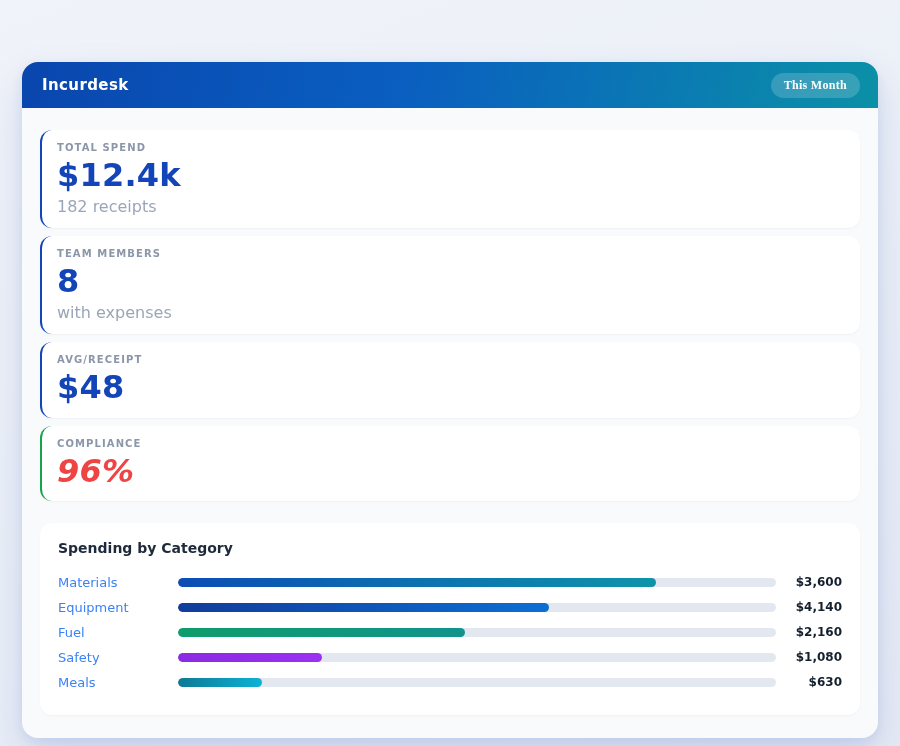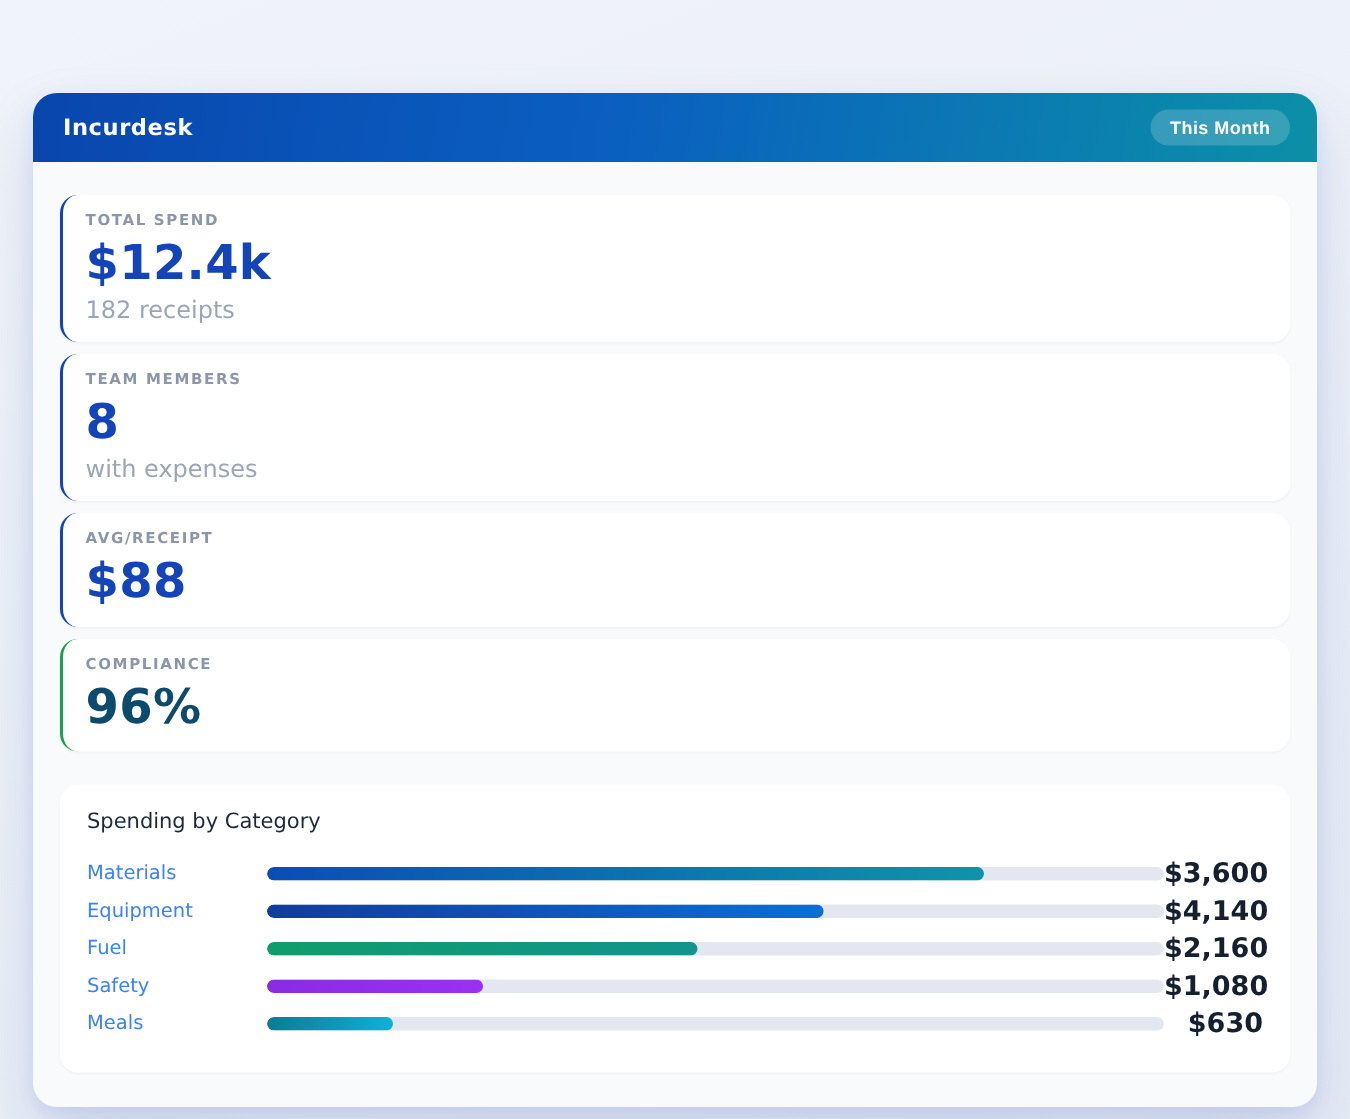--- a/index.html
+++ b/index.html
@@ -34,21 +34,21 @@
   .badge {
     background: rgba(255, 255, 255, 0.18);
     color: #ffffff;
     font-size: 12px;
     font-weight: 700;
     letter-spacing: 0.3px;
     padding: 5px 13px;
     border-radius: 999px;
     border: none;
     cursor: default;
-    font-family: Liberation Sans, sans-serif;
+    font-family: Liberation Serif, serif;
   }
   .body {
     padding: 22px 18px 23px 18px;
   }
   .stat-card {
     background: #ffffff;
     border-radius: 12px;
     border-left: 2px solid #14b8a6;
     padding: 12px 16px 12px 15px;
     margin-bottom: 8px;
@@ -76,21 +76,21 @@
   }
   .chart-card {
     background: #ffffff;
     border-radius: 12px;
     margin-top: 22px;
     padding: 17px 18px 20px 18px;
     box-shadow: 0 1px 2px rgba(15, 23, 42, 0.04);
   }
   .chart-title {
     font-size: 14px;
-    font-weight: 400;
+    font-weight: 700;
     color: #1e293b;
     margin-bottom: 14px;
   }
   .chart-row {
     display: grid;
     grid-template-columns: 120px 1fr 66px;
     align-items: center;
     height: 25px;
   }
   .cat-label {
@@ -101,21 +101,21 @@
     height: 9px;
     border-radius: 5px;
     background: #e3e8f0;
     overflow: hidden;
   }
   .bar-fill {
     height: 100%;
     border-radius: 5px;
   }
   .value-label {
-    font-size: 18px;
+    font-size: 12px;
     font-weight: 700;
     color: #14202e;
     text-align: right;
   }
 </style>
 </head>
 <body>
 
 <div class="dashboard">
   <div class="header">
@@ -132,27 +132,27 @@
     </div>
 
     <div class="stat-card" style="border-left-color: rgb(20, 69, 184);">
       <div class="stat-label">TEAM MEMBERS</div>
       <div class="stat-value" style="color: rgb(20, 69, 184);">8</div>
       <div class="stat-sub">with expenses</div>
     </div>
 
     <div class="stat-card" style="border-left-color: rgb(20, 69, 184);">
       <div class="stat-label">AVG/RECEIPT</div>
-      <div class="stat-value" style="color: rgb(20, 69, 184);">$88</div>
+      <div class="stat-value" style="color: rgb(20, 69, 184);">$48</div>
 
     </div>
 
     <div class="stat-card" style="border-left-color: rgb(22, 163, 74);">
       <div class="stat-label">COMPLIANCE</div>
-      <div class="stat-value" style="color: #0c4a6e;">96%</div>
+      <div class="stat-value" style="color: #ef4444; font-style: italic;">96%</div>
 
     </div>
 
     <div class="chart-card">
       <div class="chart-title">Spending by Category</div>
       <div id="chart-rows">
           <div class="chart-row">
             <div class="cat-label">Materials</div>
             <div class="bar-track" style="background: rgb(227, 232, 240);">
               <div class="bar-fill" style="width: 80%; background: linear-gradient(90deg, rgb(11, 77, 181), rgb(14, 148, 169));"></div>

